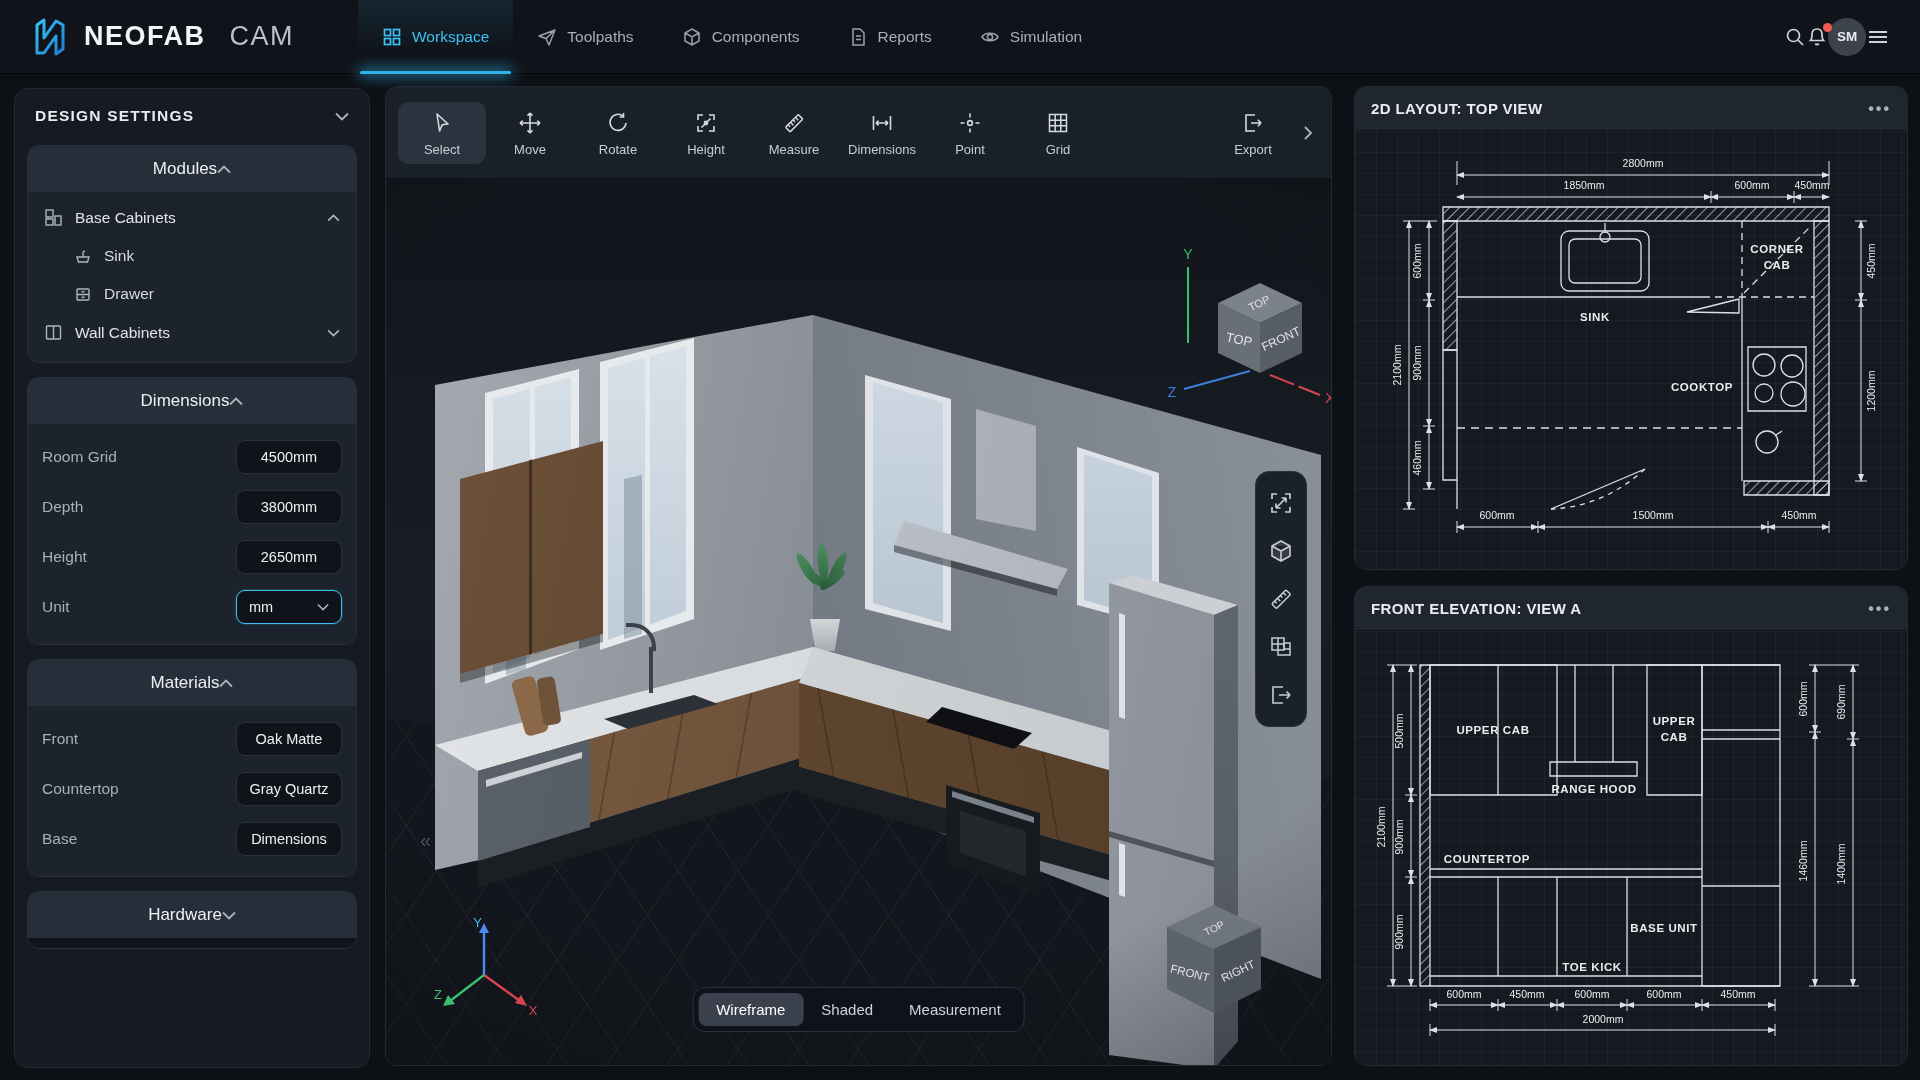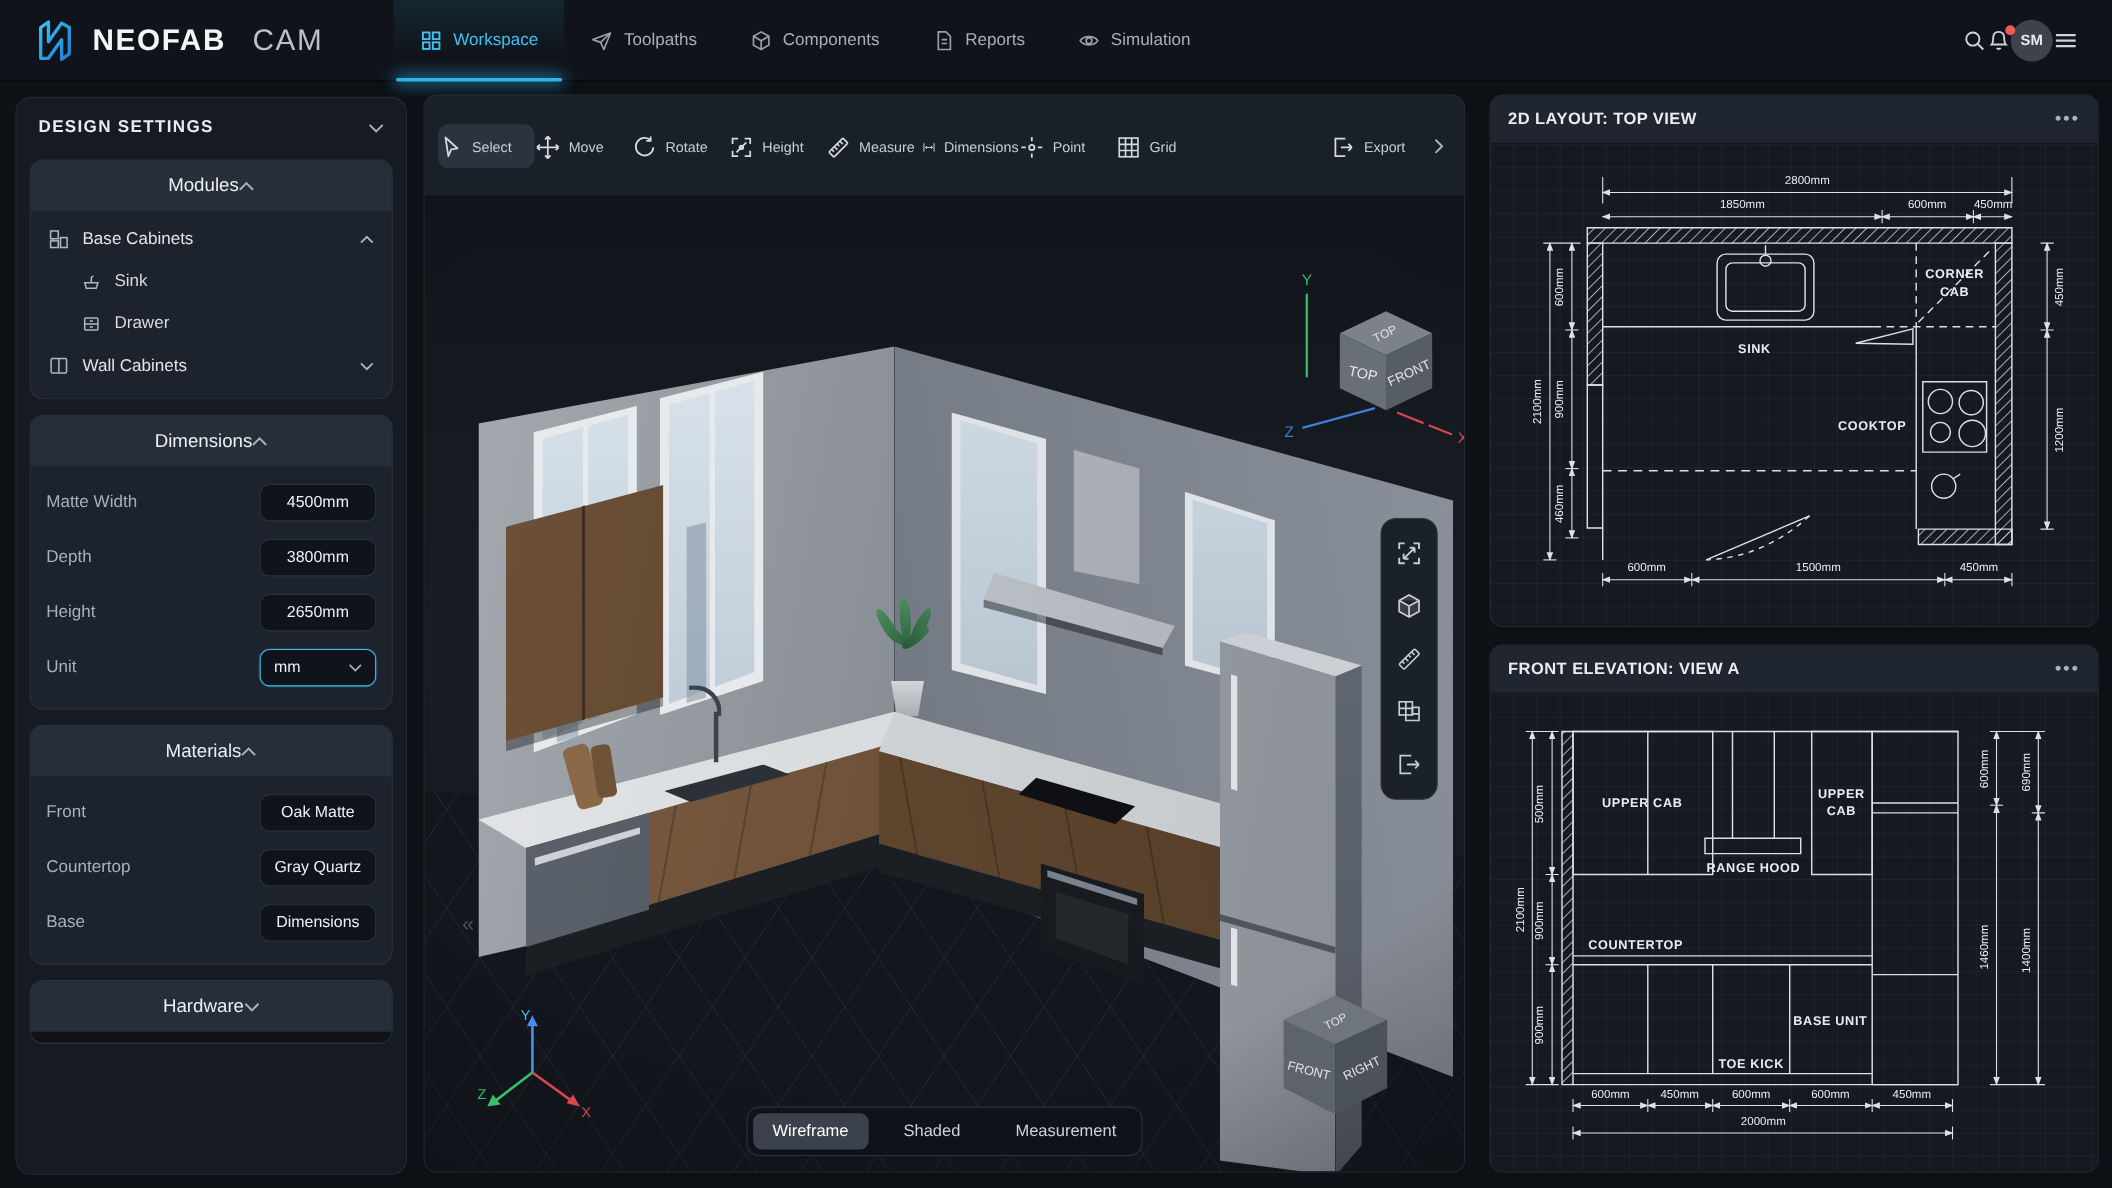--- a/index.html
+++ b/index.html
@@ -42,31 +42,31 @@
   .fields{padding:8px 0 12px}
   .chip{min-width:106px;text-align:center;background:#10141a;border:1px solid #2a323d;border-radius:9px;
     padding:8px 12px;color:#eef1f4;font-size:14.5px;cursor:pointer}
   .chip.dd{display:flex;align-items:center;justify-content:space-between;gap:8px;text-align:left;
     border:1.5px solid #3cc1f2;box-shadow:0 0 0 1px rgba(60,193,242,.15)}
   
   .viewport{position:absolute;left:385px;top:86px;width:947px;height:980px;background:#14181f;
     border:1px solid #232a34;border-radius:12px;overflow:hidden;z-index:10}
   .vtoolbar{position:relative;height:92px;background:#1a2028;border-bottom:1px solid #0d1015;
     display:flex;align-items:center;padding:0 12px;z-index:30}
-  .tool{width:88px;display:flex;flex-direction:row;align-items:center;gap:7px;color:#c6cdd5;
+  .tool{width:88px;display:flex;flex-direction:column;align-items:center;gap:7px;color:#c6cdd5;
     font-size:13px;padding:9px 0 7px;border-radius:10px;cursor:pointer}
   .tool svg{color:#d4dae1}
   .tool.active{background:#2c333e}
   .tool.export{margin-left:auto}
   .tb-chev{color:#aab2bc;padding:0 6px;cursor:pointer}
   .scene{position:absolute;left:0;top:92px;right:0;bottom:0;
     background:linear-gradient(180deg,#12151b,#181d25 45%,#12161d);overflow:hidden}
   .sp{position:absolute;inset:0}
-  .pill{position:absolute;left:50%;transform:translateX(-50%);bottom:14px;background:rgba(15,19,25,.94);
-    border:1px solid #2b323c;border-radius:12px;display:flex;gap:14px;padding:5px;z-index:40}
+  .pill{position:absolute;left:50%;transform:translateX(-50%);bottom:33px;background:rgba(15,19,25,.94);
+    border:1px solid #2b323c;border-radius:12px;display:flex;gap:0;padding:5px;z-index:40}
   .mode{padding:8px 18px;font-size:15px;color:#ccd3da;border-radius:8px;cursor:pointer;white-space:nowrap}
   .mode.active{background:#3b424d;color:#fff}
   .side-tools{position:absolute;right:24px;top:292px;width:52px;background:rgba(23,28,35,.96);
     border:1px solid #2b323c;border-radius:14px;display:flex;flex-direction:column;align-items:center;
     gap:22px;padding:18px 0;z-index:40}
   .side-tools .icon-btn{color:#c6cdd5}
   .gizmo-tr{position:absolute;left:772px;top:66px;z-index:35}
   .gizmo-bl{position:absolute;left:46px;bottom:42px;z-index:35}
   .cube-br{position:absolute;right:58px;bottom:44px;z-index:35}
   .chevruns{position:absolute;left:34px;top:650px;color:#4a515b;font-size:20px;z-index:20}
@@ -252,21 +252,21 @@
     <div class="card-h">
       <span>Dimensions</span>
       <span class="chev">
         <svg width="14" height="9" viewBox="0 0 14 9" fill="none" stroke="currentColor" stroke-width="1.8">
             <path d="M1 7.5 L7 1.5 L13 7.5"></path>
           </svg>
         </span>
     </div>
     <div class="fields">
       <div class="frow">
-        <span>Matte Width</span>
+        <span>Room Grid</span>
         <span class="chip">4500mm</span>
       </div>
       <div class="frow">
         <span>Depth</span>
         <span class="chip">3800mm</span>
       </div>
       <div class="frow">
         <span>Height</span>
         <span class="chip">2650mm</span>
       </div>

